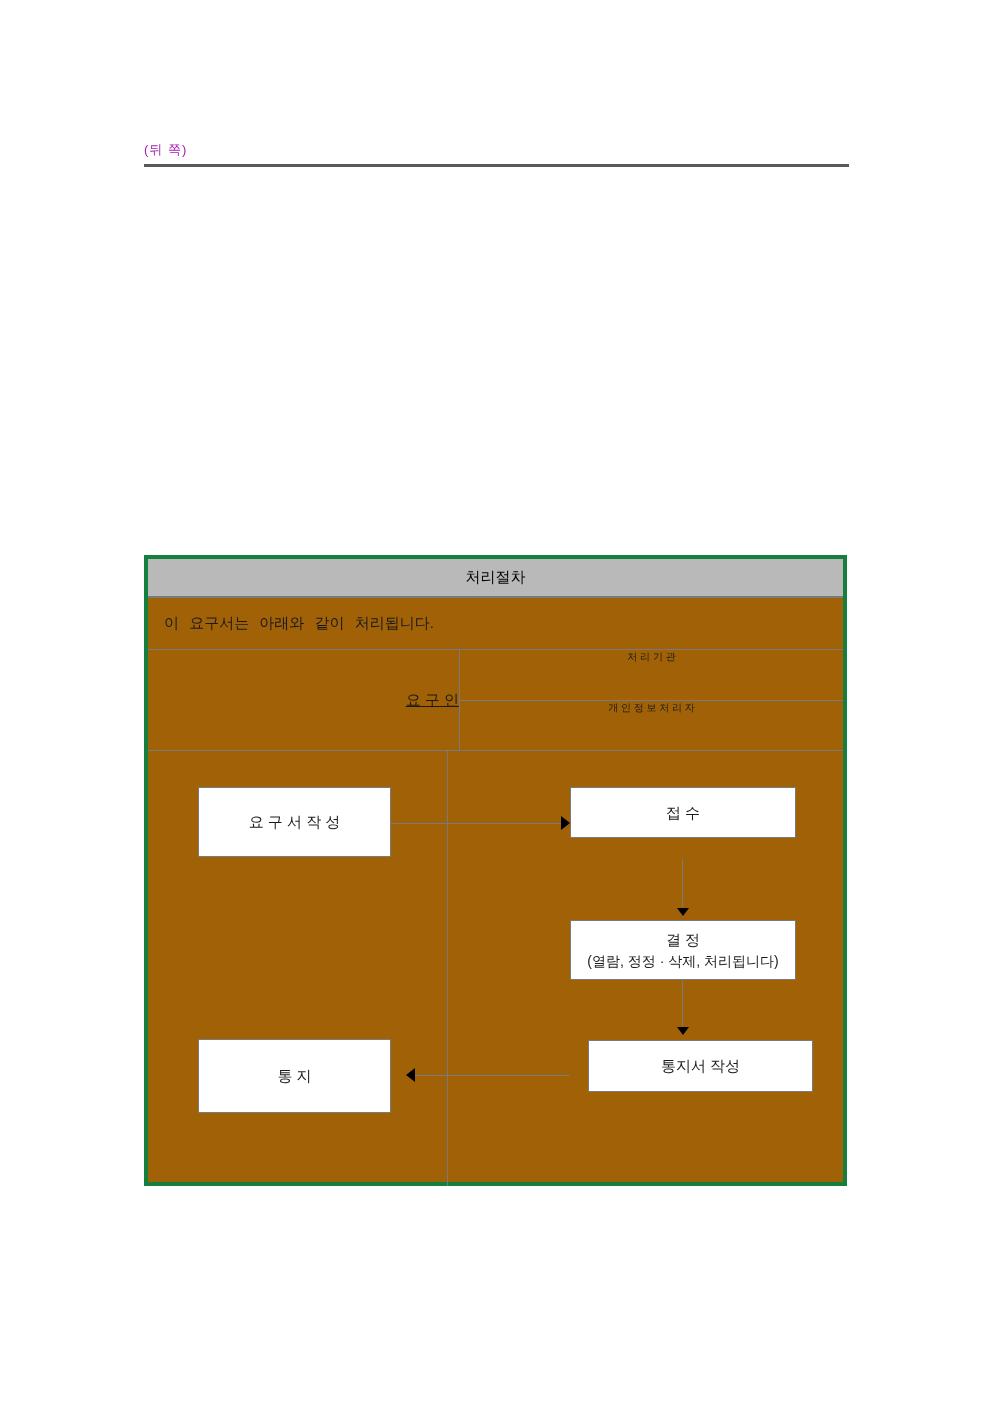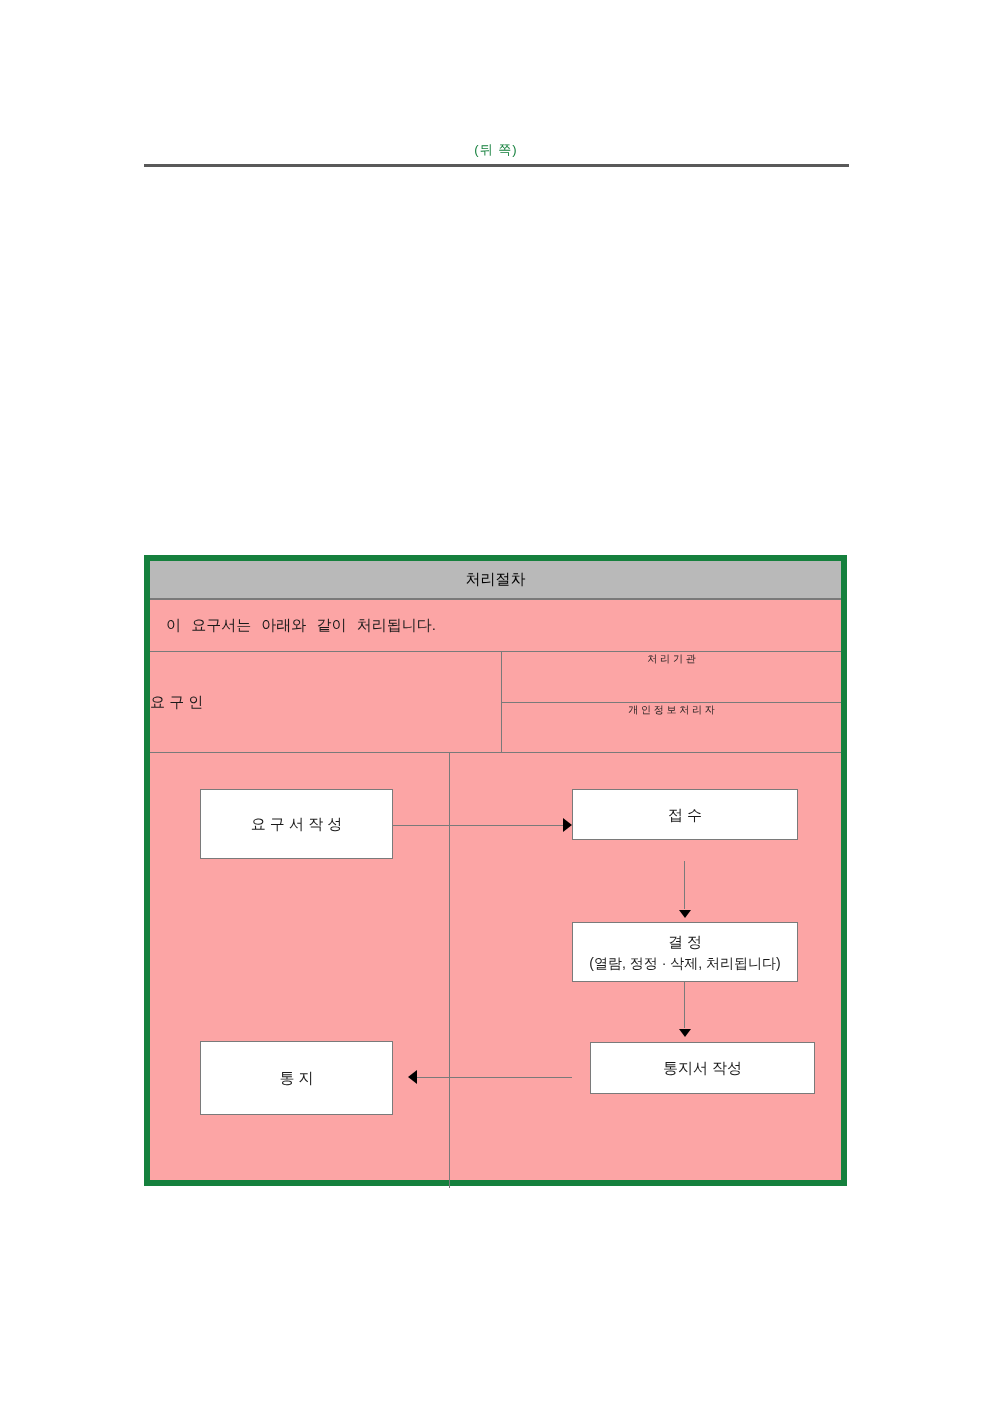--- a/index.html
+++ b/index.html
@@ -13,39 +13,39 @@
     width: 992px;
     height: 1403px;
     background: #ffffff;
     overflow: hidden;
   }
 
   
   .back-label {
     position: absolute;
     left: 144px; top: 141px; width: 704px;
-    text-align: center;
+    text-align: left;
     font-size: 13px;
     letter-spacing: 1px;
-    color: #15803d;
+    color: #a21caf;
   }
   .top-rule {
     position: absolute;
     left: 144px; top: 164px;
     width: 705px; height: 3px;
     background: #595959;
   }
 
   
   .proc-table {
     position: absolute;
     left: 144px; top: 555px;
     width: 703px; height: 631px;
-    border: 6px solid #15803d;
-    background: #fca5a5;
+    border: 4px solid #15803d;
+    background: #a16207;
   }
   .row-title {
     height: 39px;
     background: #b9b9b9;
     border-bottom: 2px solid #7a7a7a;
     display: flex; align-items: center; justify-content: center;
     font-size: 15px;
     color: #000;
   }
   .row-intro {
@@ -55,24 +55,25 @@
     padding-left: 16px;
     font-size: 15px;
     word-spacing: 6px;
   }
   .row-headers {
     height: 101px;
     border-bottom: 1px solid #7a7a7a;
     display: flex;
   }
   .col-left {
-    width: 352px;
+    width: 312px;
     border-right: 1px solid #7a7a7a;
-    display: flex; align-items: center; justify-content: flex-start;
-    font-size: 15px;
+    display: flex; align-items: center; justify-content: flex-end;
+    font-size: 15px;
+    text-decoration: underline;
   }
   .col-right { flex: 1; display: flex; flex-direction: column; }
   .col-right .half {
     flex: 1;
     display: flex; align-items: flex-start; justify-content: center;
     font-size: 10px;
   }
   .col-right .half.top { border-bottom: 1px solid #7a7a7a; }
 
   .row-flow {

